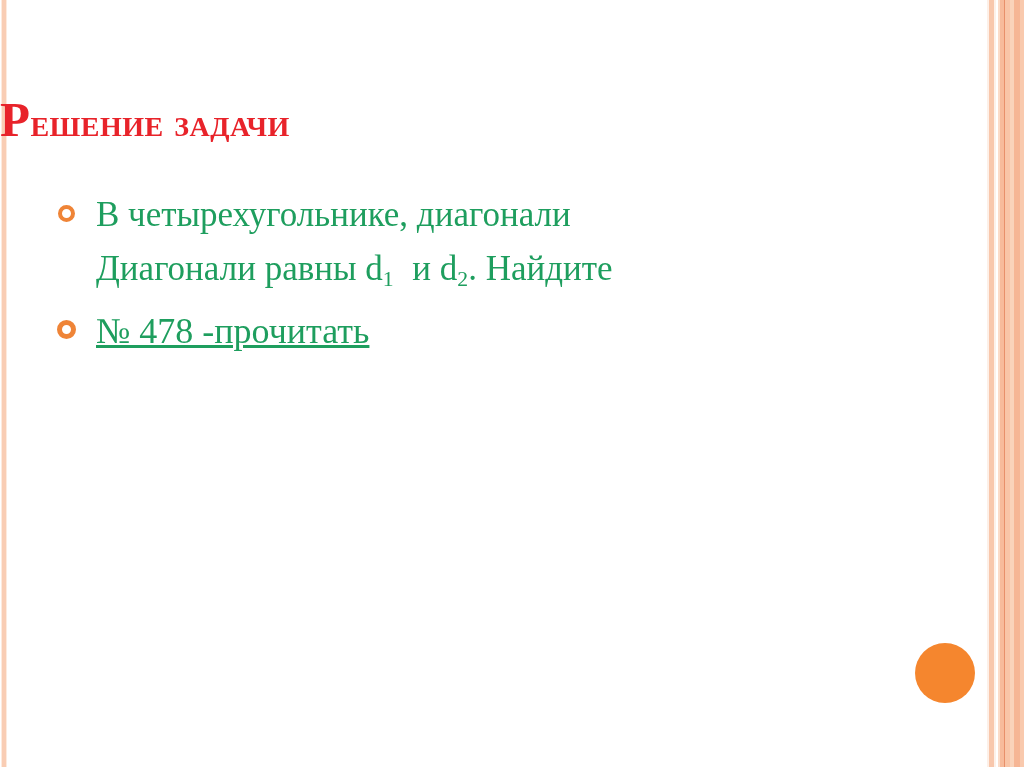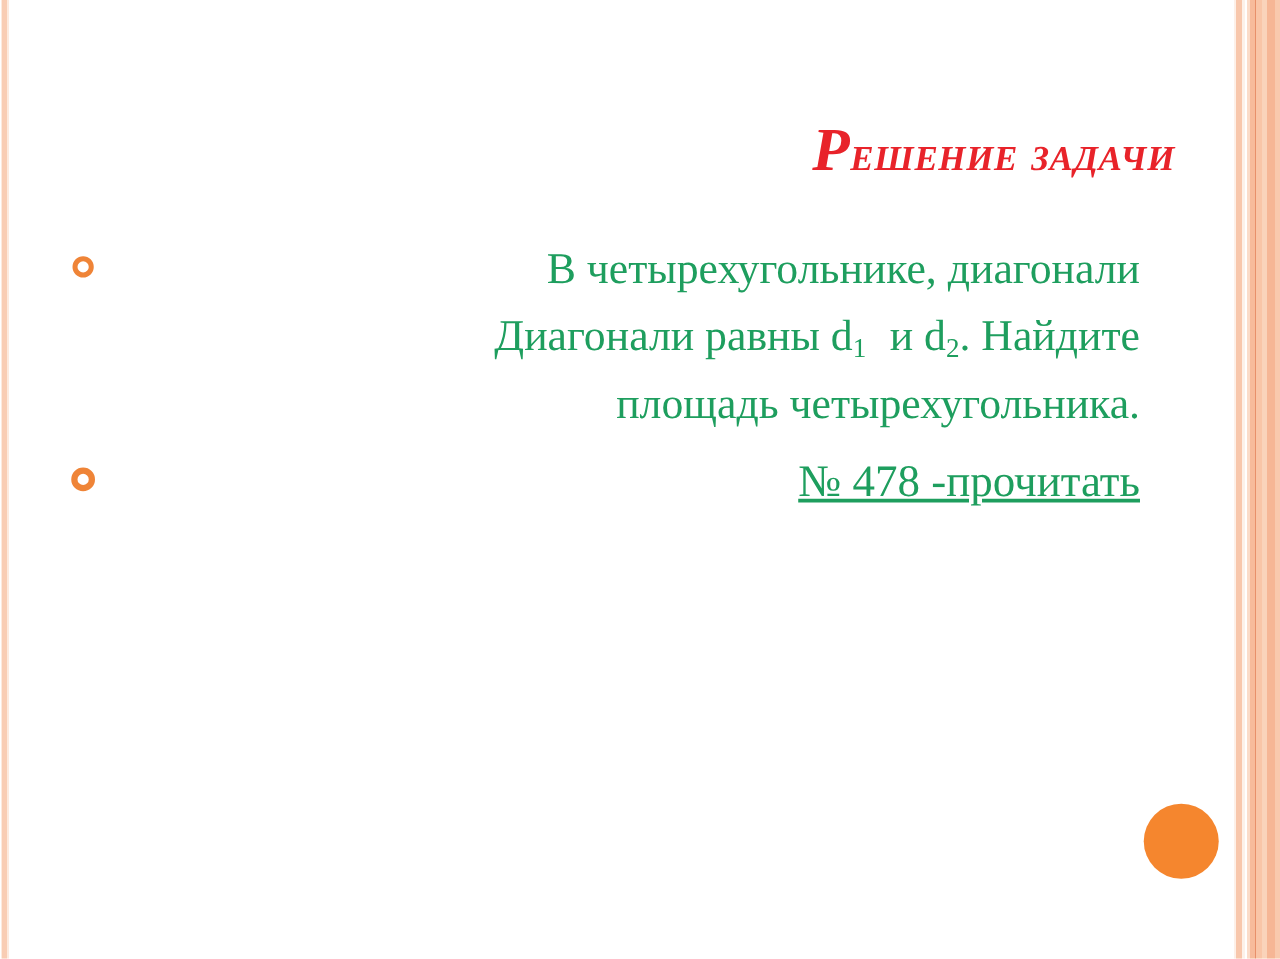--- a/index.html
+++ b/index.html
@@ -59,30 +59,29 @@
         #f6b695 30px, #f6b695 36px,
         #f9c9ad 36px, #f9c9ad 40px);
   }
 
   
   .title {
     position: absolute;
     left: 0;
     top: 97px;
     width: 940px;
-    text-align: right;
+    text-align: left;
     color: #e8232a;
     font-family: "Liberation Serif", "DejaVu Serif", serif;
     font-weight: bold;
     font-size: 40px;
     line-height: 46px;
     letter-spacing: 0.5px;
     font-variant: small-caps;
     white-space: nowrap;
-    font-style: italic;
   }
   .title .cap {
     font-size: 49px;
   }
 
   
   .body-list {
     position: absolute;
     left: 52px;
     top: 188px;
@@ -114,21 +113,20 @@
   .bullet-item.second .bullet-marker {
     left: 5px;
     top: 16px;
     width: 19px;
     height: 19px;
     border-width: 5px;
   }
 
   .bullet-text {
     display: block;
-    text-align: right;
   }
 
   .bullet-item.second {
     margin-top: 8px;
     font-size: 36px;
     text-decoration: underline;
   }
 
   sub {
     font-size: 0.62em;
@@ -163,21 +161,20 @@
   <div class="title">
     <span class="cap">Р</span><span>ешение задачи</span>
   </div>
 
   <div class="body-list">
 
     <div class="bullet-item first">
       <span class="bullet-marker"></span>
       <span class="bullet-text"> В четырехугольнике, диагонали</span>
       <span class="bullet-text"><span>Диагонали равны d</span><sub>1</sub><span class="gap"></span><span> и d</span><sub>2</sub><span>. Найдите</span></span>
-      <span class="bullet-text">площадь четырехугольника.</span>
     </div>
 
     <div class="bullet-item second">
       <span class="bullet-marker"></span>
       <span class="bullet-text"> № 478 -прочитать</span>
     </div>
 
   </div>
 
   <div class="orange-circle"></div>

